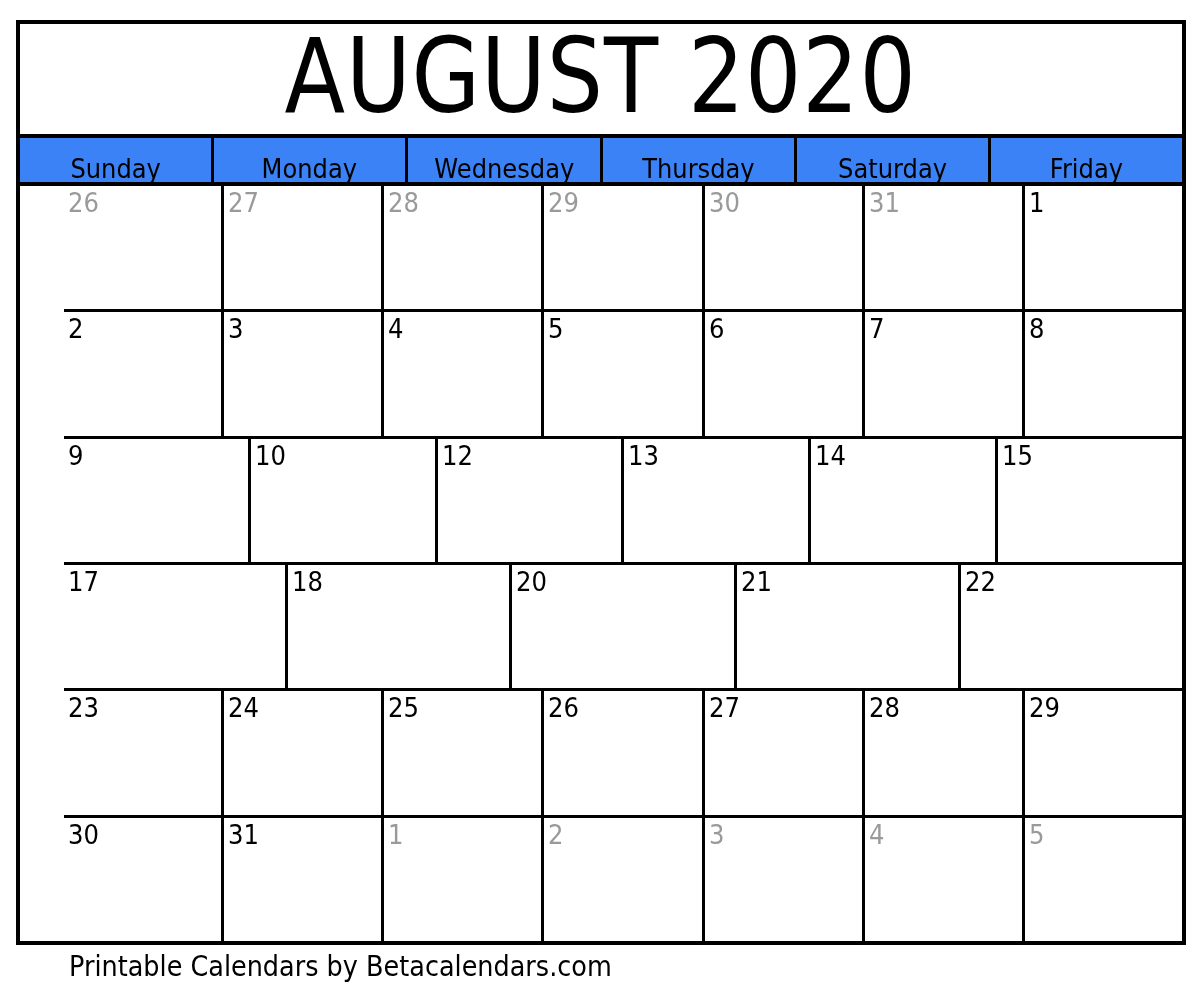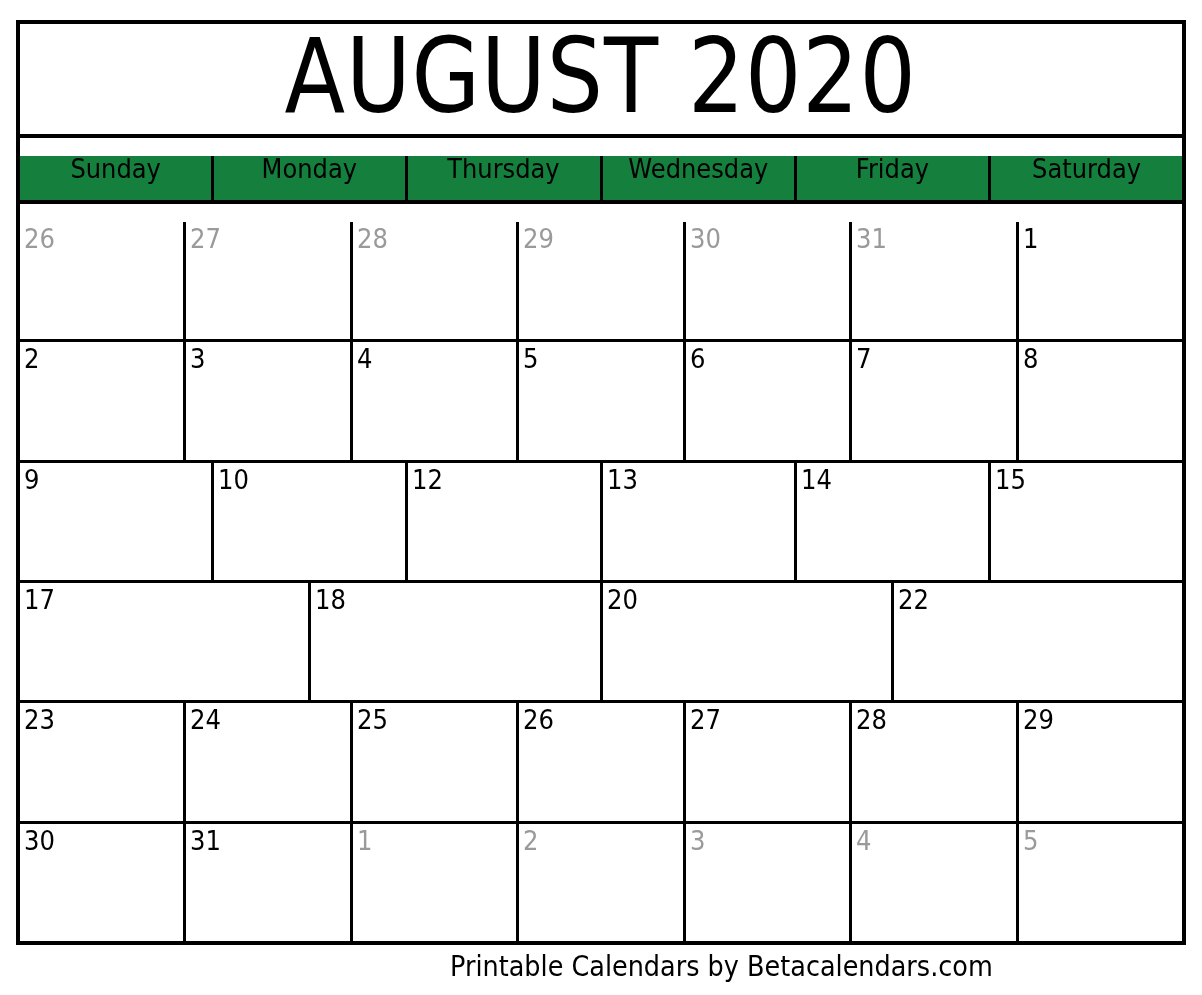--- a/index.html
+++ b/index.html
@@ -27,21 +27,20 @@
     position: absolute;
     left: 16px;
     top: 20px;
     width: 1170px;
     height: 925px;
     box-sizing: border-box;
     border: 4px solid #000000;
     background: #ffffff;
     display: flex;
     flex-direction: column;
-    gap: 18px;
   }
 
   
   .title-band {
     flex: 0 0 114px;
     box-sizing: border-box;
     border-bottom: 4px solid #000000;
     display: flex;
     align-items: center;
     justify-content: center;
@@ -65,43 +64,44 @@
   .weekday-header {
     flex: 0 0 48px;
     display: flex;
     box-sizing: border-box;
     border-bottom: 4px solid #000000;
     background: #d9d9d9;
   }
   .weekday-cell {
     flex: 1 1 0;
     box-sizing: border-box;
-    background: #15803d;
+    background: #3b82f6;
     border-right: 3px solid #000000;
     display: flex;
-    align-items: flex-start;
+    align-items: flex-end;
     justify-content: center;
     overflow: hidden;
   }
   .weekday-cell:last-child { border-right: none; }
   .weekday-label {
     font-family: "DejaVu Sans", "Liberation Sans", sans-serif;
     font-size: 26px;
     line-height: 1;
     color: #000000;
     white-space: nowrap;
     transform: scaleX(0.93);
     transform-origin: center center;
   }
 
   
   .weeks-body {
     flex: 1 1 auto;
     display: flex;
     flex-direction: column;
+    margin-left: 44px;
   }
   .week-row {
     flex: 1 1 0;
     display: flex;
     box-sizing: border-box;
     border-bottom: 3px solid #000000;
     min-height: 0;
   }
   .week-row:last-child { border-bottom: none; }
 
@@ -126,21 +126,22 @@
     transform-origin: left center;
   }
   .day-cell.outside .day-number { color: #9a9a9a; }
 
   
   .footer-note {
     position: absolute;
     left: 0;
     top: 952px;
     width: 1030px;
-    text-align: right;
+    text-align: left;
+    padding-left: 32px;
   }
   .footer-text {
     font-family: "DejaVu Sans", "Liberation Sans", sans-serif;
     font-size: 29px;
     line-height: 1;
     color: #000000;
     display: inline-block;
     transform: scaleX(0.88);
     transform-origin: center center;
     white-space: nowrap;
@@ -158,30 +159,30 @@
     </div>
 
     <div class="weekday-header">
       <div class="weekday-cell">
         <span class="weekday-label">Sunday</span>
       </div>
       <div class="weekday-cell">
         <span class="weekday-label">Monday</span>
       </div>
       <div class="weekday-cell">
+        <span class="weekday-label">Wednesday</span>
+      </div>
+      <div class="weekday-cell">
         <span class="weekday-label">Thursday</span>
       </div>
       <div class="weekday-cell">
-        <span class="weekday-label">Wednesday</span>
+        <span class="weekday-label">Saturday</span>
       </div>
       <div class="weekday-cell">
         <span class="weekday-label">Friday</span>
-      </div>
-      <div class="weekday-cell">
-        <span class="weekday-label">Saturday</span>
       </div>
     </div>
 
     <div class="weeks-body">
 
       <div class="week-row">
         <div class="day-cell outside"><span class="day-number">26</span></div>
         <div class="day-cell outside"><span class="day-number">27</span></div>
         <div class="day-cell outside"><span class="day-number">28</span></div>
         <div class="day-cell outside"><span class="day-number">29</span></div>
@@ -206,20 +207,21 @@
         <div class="day-cell"><span class="day-number">12</span></div>
         <div class="day-cell"><span class="day-number">13</span></div>
         <div class="day-cell"><span class="day-number">14</span></div>
         <div class="day-cell"><span class="day-number">15</span></div>
       </div>
 
       <div class="week-row">
         <div class="day-cell"><span class="day-number">17</span></div>
         <div class="day-cell"><span class="day-number">18</span></div>
         <div class="day-cell"><span class="day-number">20</span></div>
+        <div class="day-cell"><span class="day-number">21</span></div>
         <div class="day-cell"><span class="day-number">22</span></div>
       </div>
 
       <div class="week-row">
         <div class="day-cell"><span class="day-number">23</span></div>
         <div class="day-cell"><span class="day-number">24</span></div>
         <div class="day-cell"><span class="day-number">25</span></div>
         <div class="day-cell"><span class="day-number">26</span></div>
         <div class="day-cell"><span class="day-number">27</span></div>
         <div class="day-cell"><span class="day-number">28</span></div>

